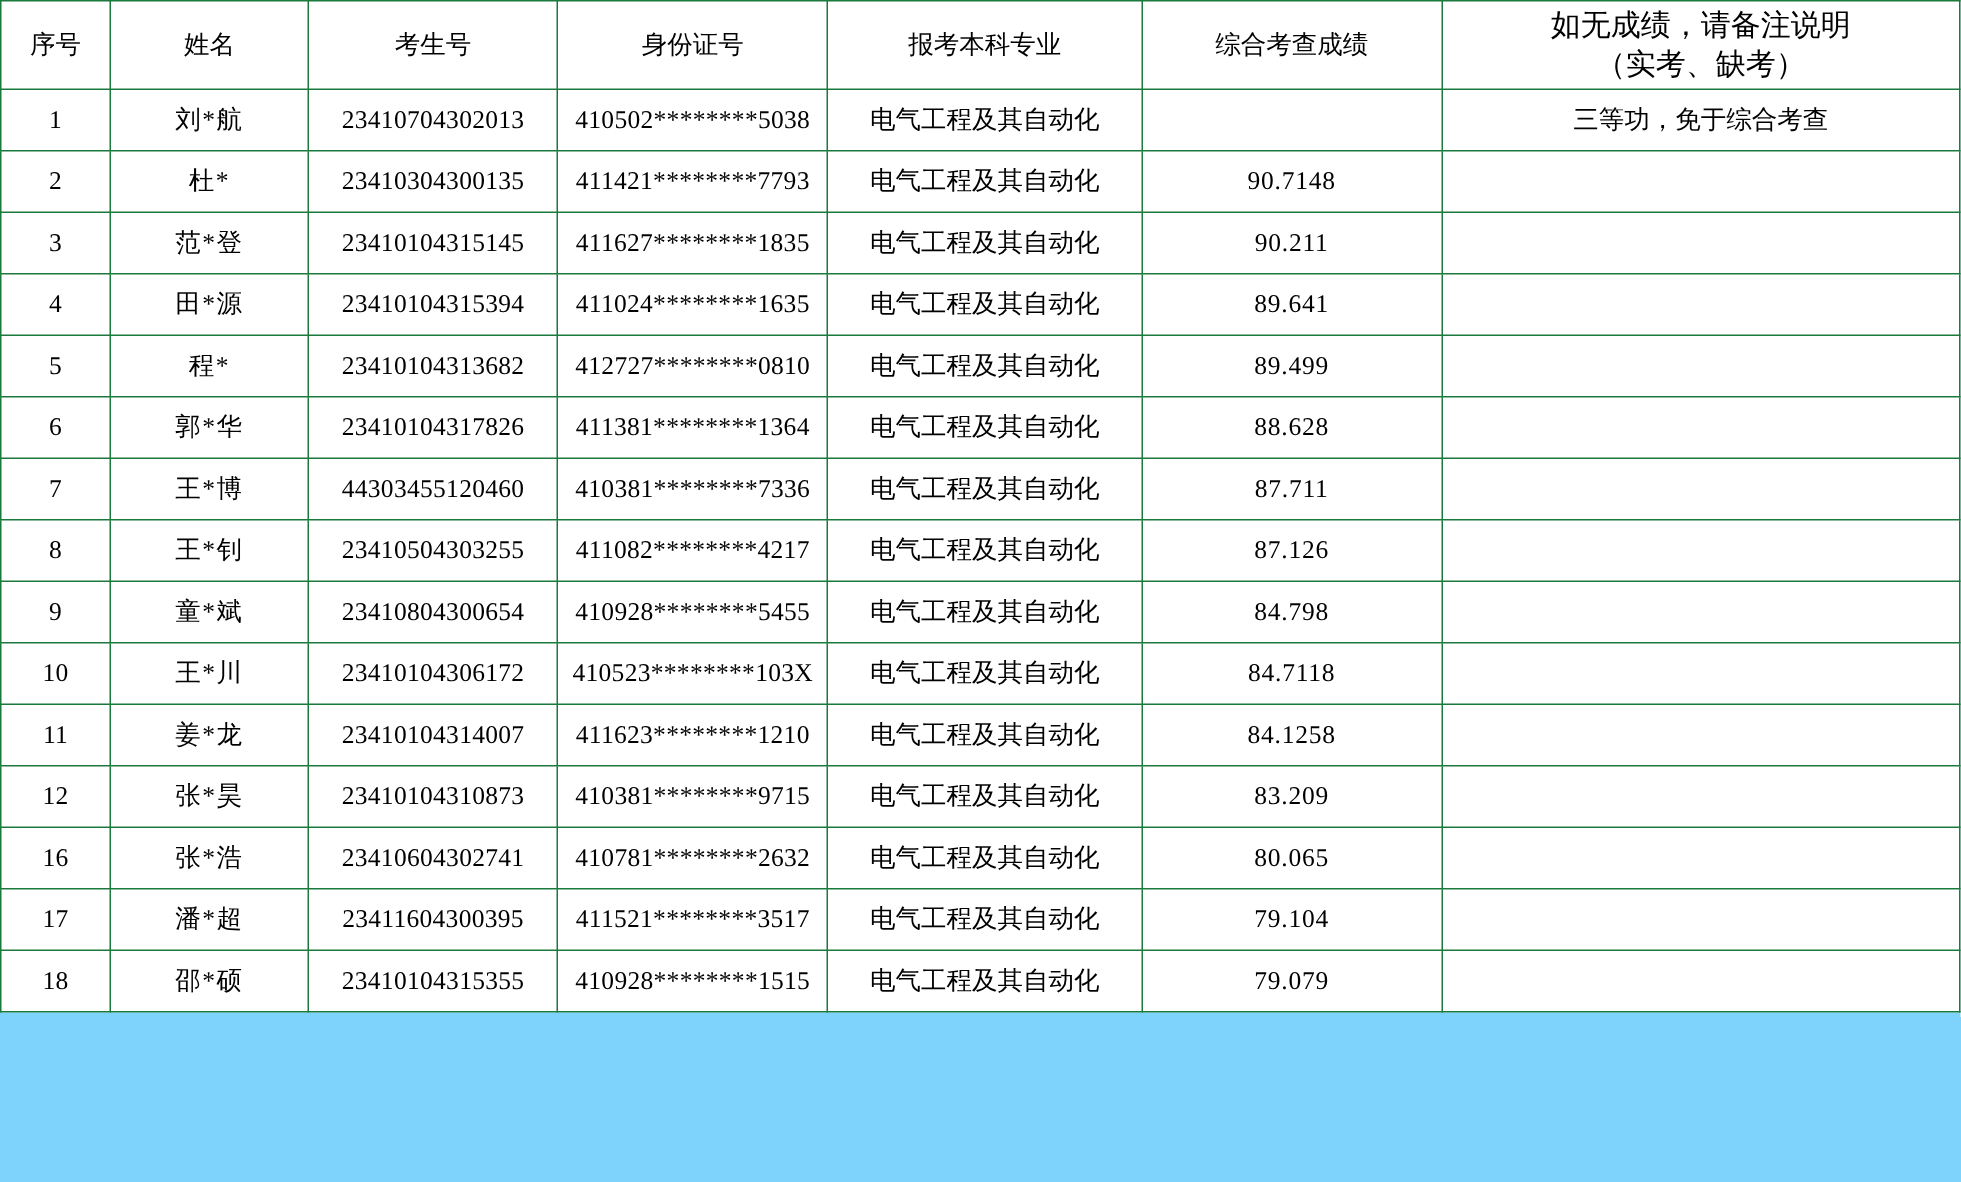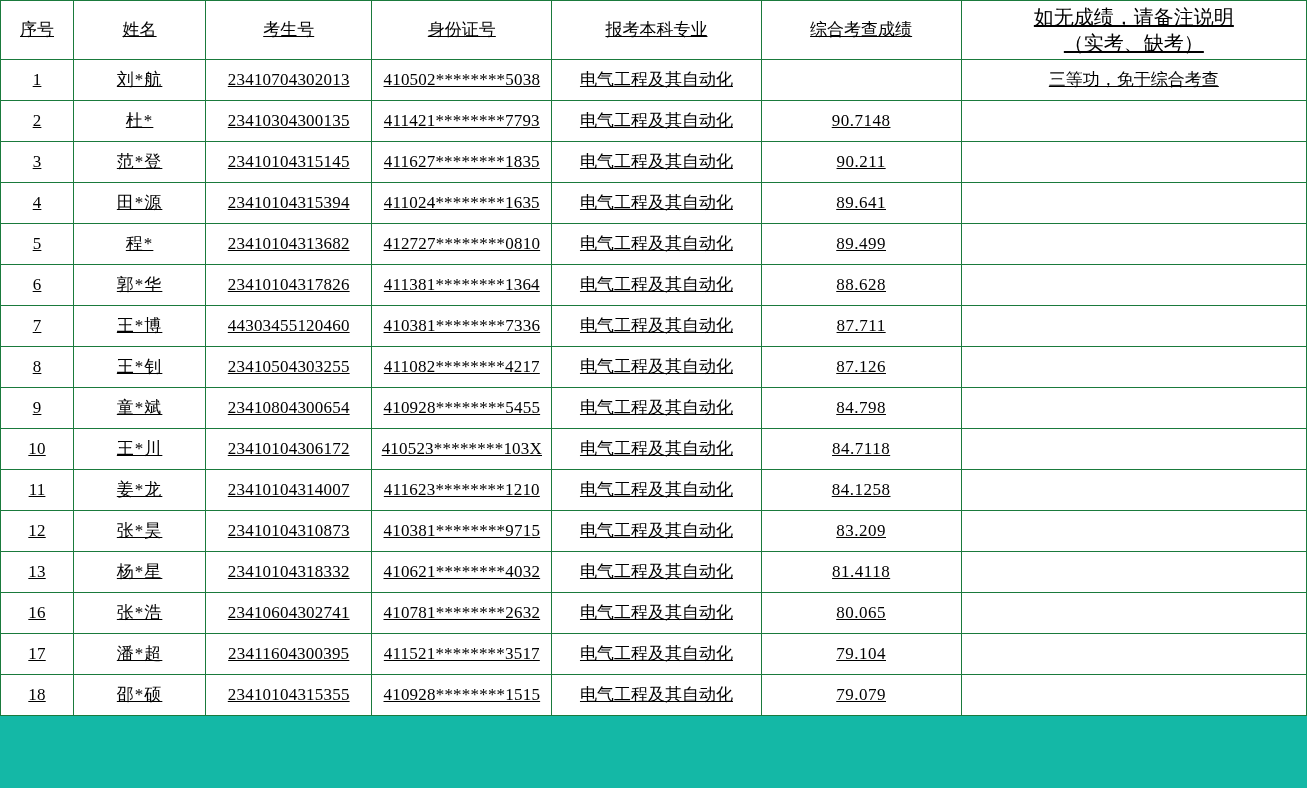--- a/index.html
+++ b/index.html
@@ -11,22 +11,21 @@
     width: 1307px;
     height: 788px;
     font-family: "Liberation Serif", "DejaVu Serif", serif;
     color: #000000;
     overflow: hidden;
   }
   .sheet {
     width: 1307px;
     height: 788px;
     position: relative;
-    background: #14b8a6;
-    text-decoration: underline;
+    background: #7dd3fc;
   }
   table.grid {
     border-collapse: collapse;
     table-layout: fixed;
     width: 1307px;
     background: #ffffff;
   }
   table.grid td, table.grid th {
     border: 1px solid #1a7a3c;
     padding: 0;
@@ -200,29 +199,20 @@
         <tr>
           <td class="mono-num">12</td>
           <td class="name-cell">张*昊</td>
           <td class="mono-num">23410104310873</td>
           <td class="mono-num">410381********9715</td>
           <td>电气工程及其自动化</td>
           <td class="mono-num score-cell">83.209</td>
           <td class="note-cell"></td>
         </tr>
         <tr>
-          <td class="mono-num">13</td>
-          <td class="name-cell">杨*星</td>
-          <td class="mono-num">23410104318332</td>
-          <td class="mono-num">410621********4032</td>
-          <td>电气工程及其自动化</td>
-          <td class="mono-num score-cell">81.4118</td>
-          <td class="note-cell"></td>
-        </tr>
-        <tr>
           <td class="mono-num">16</td>
           <td class="name-cell">张*浩</td>
           <td class="mono-num">23410604302741</td>
           <td class="mono-num">410781********2632</td>
           <td>电气工程及其自动化</td>
           <td class="mono-num score-cell">80.065</td>
           <td class="note-cell"></td>
         </tr>
         <tr>
           <td class="mono-num">17</td>

